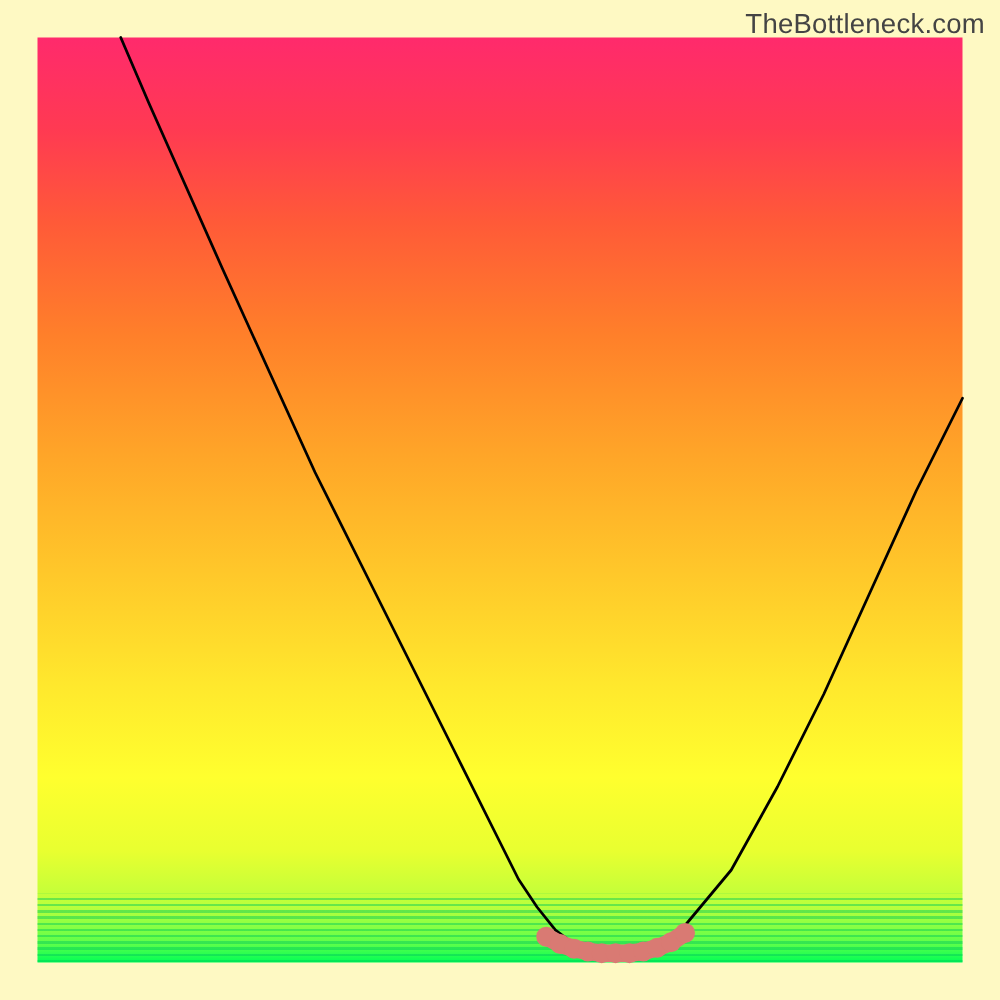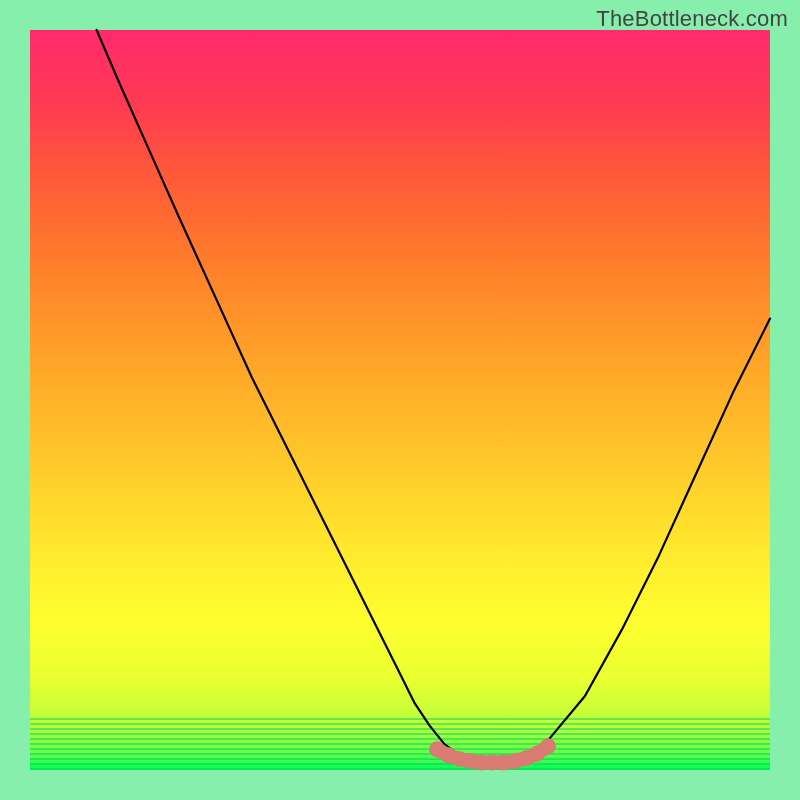--- a/index.html
+++ b/index.html
@@ -8,21 +8,21 @@
     width: 800px;
     height: 800px;
     background: #000;
     overflow: hidden;
     font-family: Arial, Helvetica, sans-serif;
   }
   .frame {
     position: relative;
     width: 800px;
     height: 800px;
-    background: #86efac;
+    background: #fef9c3;
   }
   .plot-area {
     position: absolute;
     left: 30px;
     top: 30px;
     width: 740px;
     height: 740px;
     
     background: linear-gradient(
       to top,

